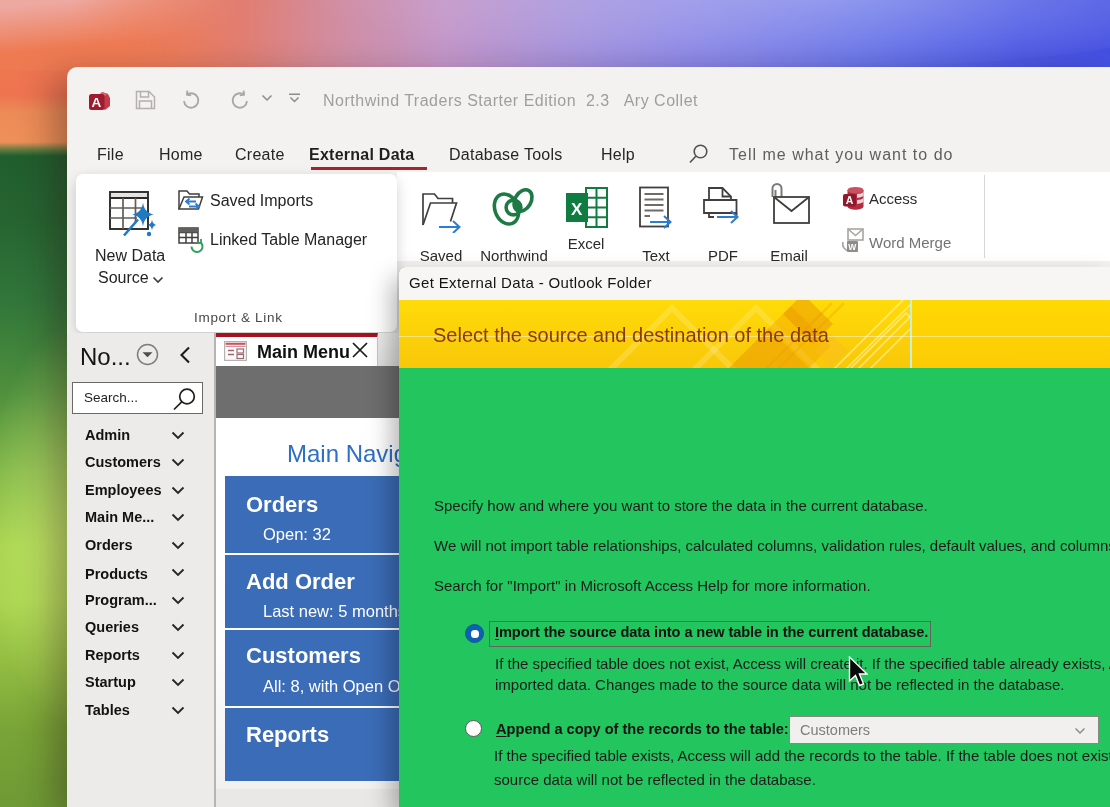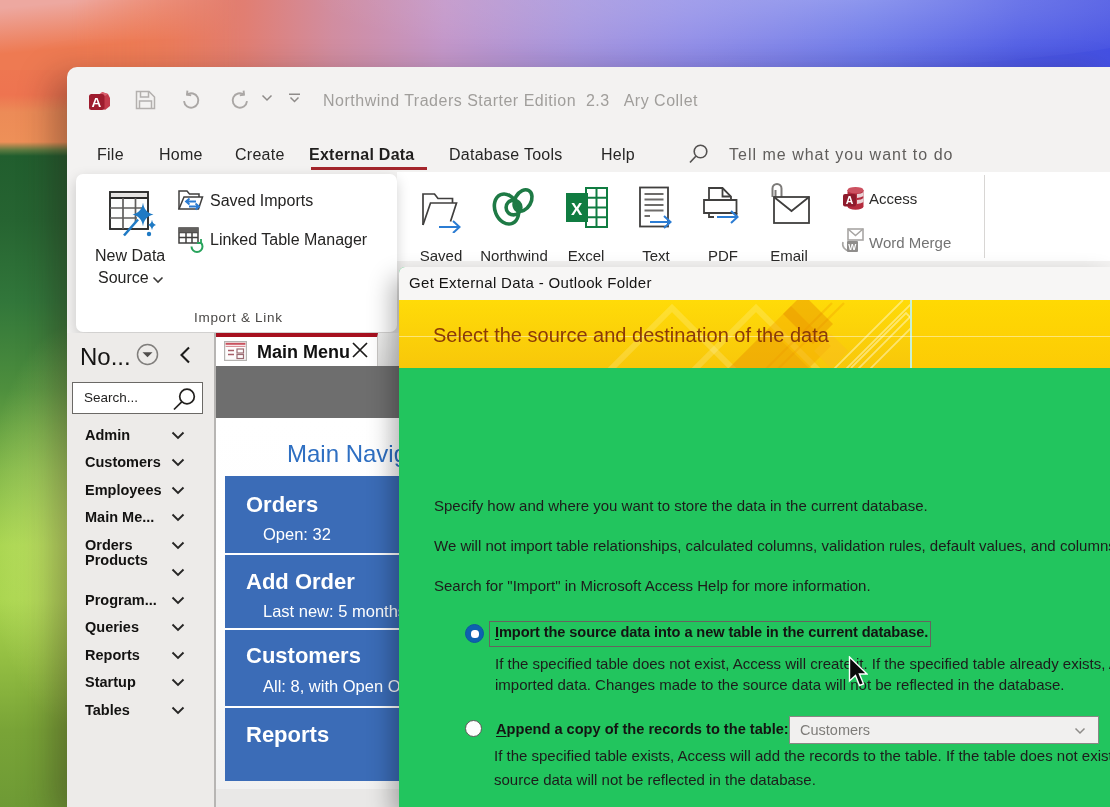--- a/index.html
+++ b/index.html
@@ -188,21 +188,21 @@
       <g fill="none" stroke="#a8a6a4" stroke-width="1.6">
         <rect x="8" y="1" width="15" height="11"></rect>
         <path d="M8 1 L15.5 7.5 L23 1"></path>
         <path d="M3 14 a7 7 0 0 0 7 9"></path>
       </g>
       <rect x="7" y="13" width="11" height="11" rx="1" fill="#8f8d8b"></rect>
       <text x="8.2" y="22" font-family="Liberation Sans, sans-serif" font-size="8.5" font-weight="bold" fill="#fff">W</text>
     </svg>
     <div class="riblab" style="left:344px;top:180px;width:60px;">Saved</div>
     <div class="riblab" style="left:407px;top:180px;width:80px;">Northwind</div>
-    <div class="riblab" style="left:489px;top:180px;width:60px;">Excel</div>
+    <div class="riblab" style="left:489px;top:168px;width:60px;">Excel</div>
     <div class="riblab" style="left:559px;top:180px;width:60px;">Text</div>
     <div class="riblab" style="left:626px;top:180px;width:60px;">PDF</div>
     <div class="riblab" style="left:692px;top:180px;width:60px;">Email</div>
     <div class="riblab" style="left:802px;top:123px;width:70px;text-align:left;">Access</div>
     <div class="riblab" style="left:802px;top:167px;width:110px;text-align:left;color:#737373;">Word Merge</div>
 
     <div id="cardL"></div>
     <svg style="left:42px;top:124px;" width="48" height="47" viewBox="0 0 48 47">
       <rect x="1" y="1" width="38" height="37" fill="#fdfdfc" stroke="#2b2a29" stroke-width="1.9"></rect>
       <rect x="2" y="2.2" width="36" height="4" fill="#e4e2e0"></rect>
@@ -260,21 +260,21 @@
       </div>
     <svg style="left:103px;top:320px;" width="28" height="27" viewBox="0 0 28 27" fill="none" stroke="#22201e" stroke-width="1.7">
       <circle cx="17" cy="9.5" r="7.3"></circle>
       <path d="M11.7 14.9 L4 22.5"></path>
     </svg>
     <div class="navitem" style="top:360px;">Admin</div>
     <div class="navitem" style="top:387px;">Customers</div>
     <div class="navitem" style="top:415px;">Employees</div>
     <div class="navitem" style="top:442px;">Main Me...</div>
     <div class="navitem" style="top:470px;">Orders</div>
-    <div class="navitem" style="top:485px;">Products</div>
+    <div class="navitem" style="top:499px;">Products</div>
     <div class="navitem" style="top:525px;">Program...</div>
     <div class="navitem" style="top:552px;">Queries</div>
     <div class="navitem" style="top:580px;">Reports</div>
     <div class="navitem" style="top:607px;">Startup</div>
     <div class="navitem" style="top:635px;">Tables</div>
     <svg class="nchev" style="left:104px;top:364px;">
         <use href="#chev"></use>
       </svg>
     <svg class="nchev" style="left:104px;top:391px;">
         <use href="#chev"></use>

